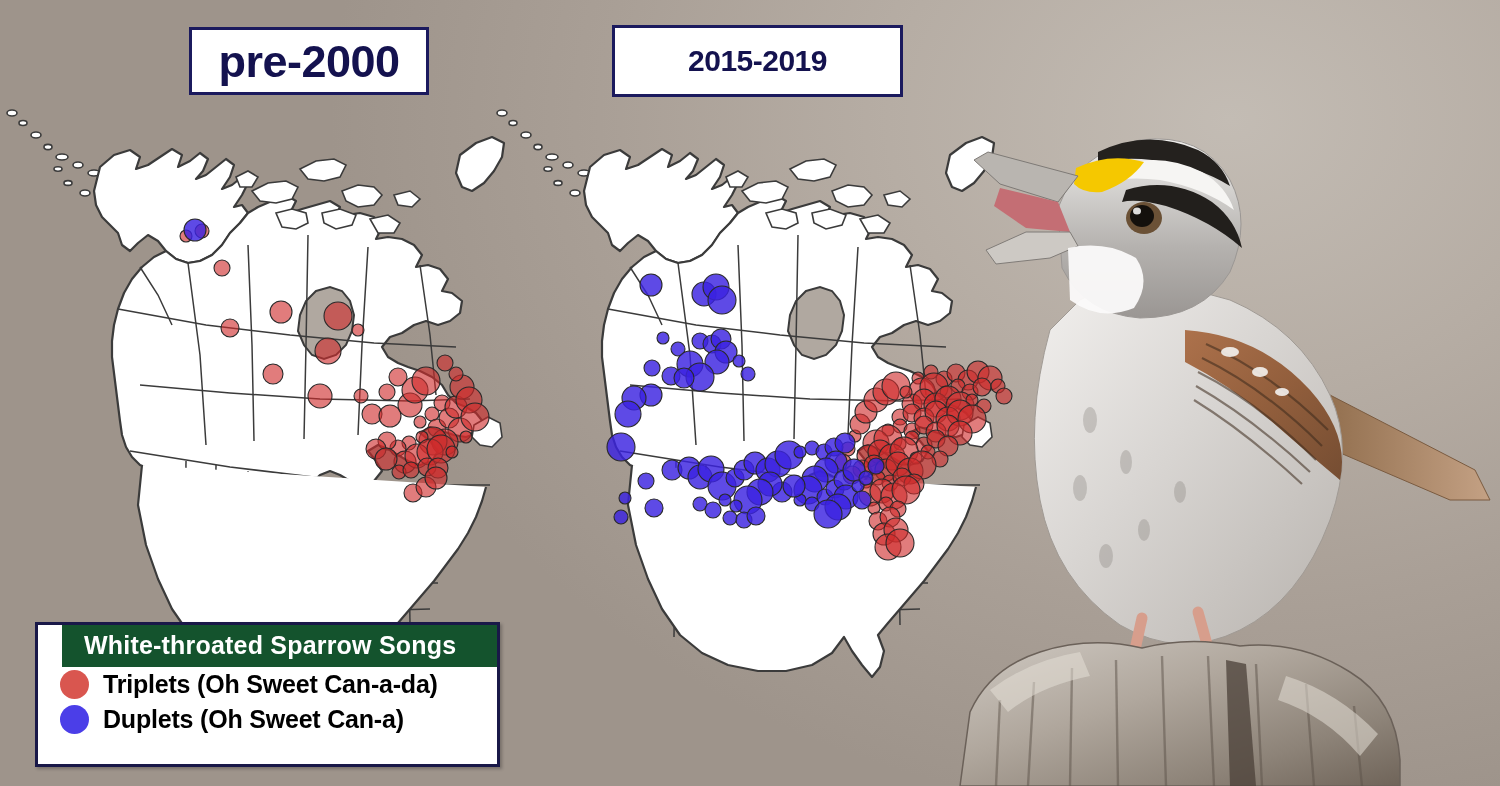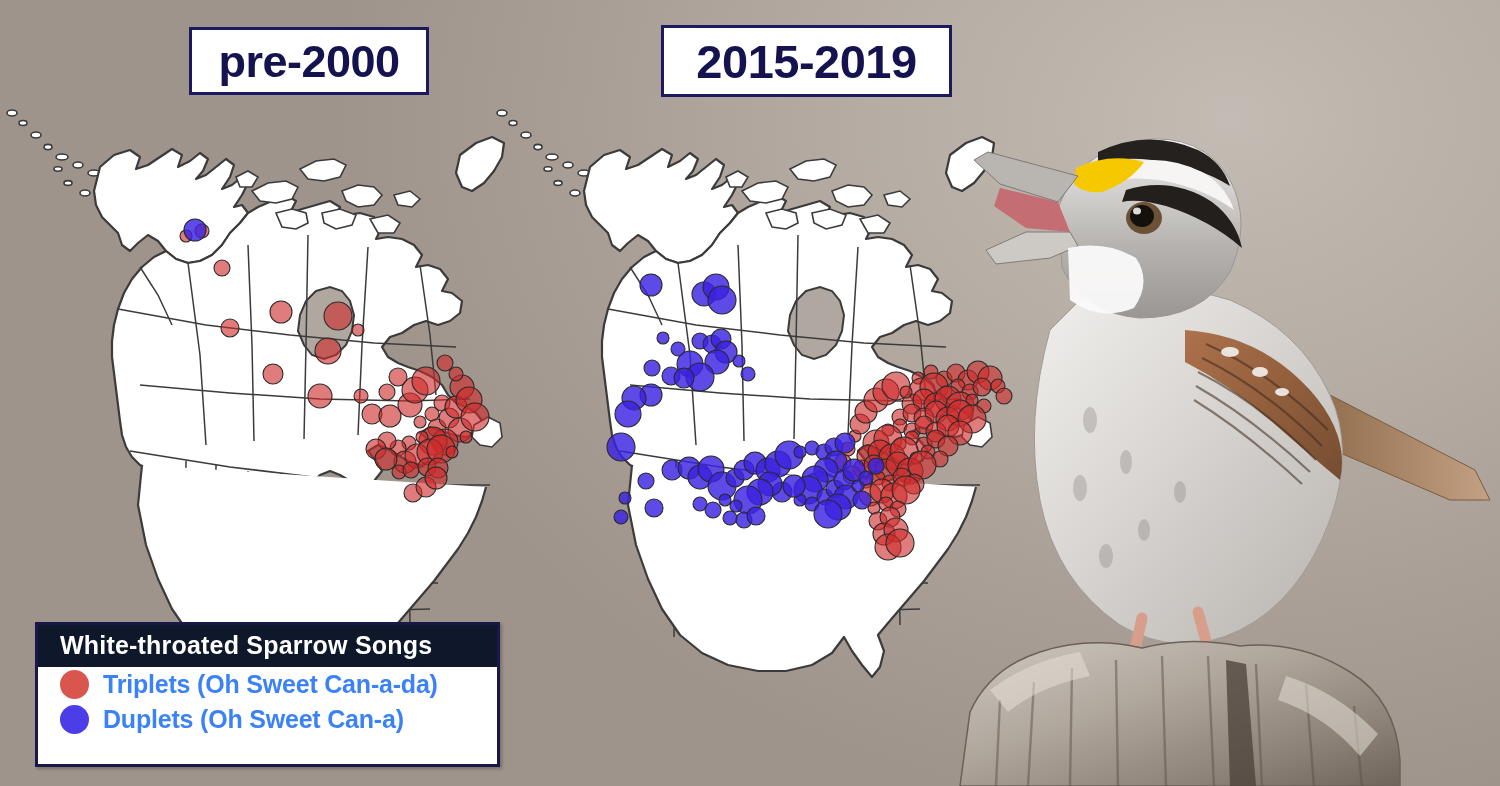--- a/index.html
+++ b/index.html
@@ -12,46 +12,46 @@
     padding-left: 16px;
   }
   
   .titlebox{
     position:absolute;background:#ffffff;border:3px solid #1b1a5e;
     display:flex;align-items:center;justify-content:center;
     color:#14124f;font-weight:700;letter-spacing:-0.5px;
     line-height:1;
   }
   #title-pre{left:189px;top:27px;width:234px;height:62px;font-size:45px;}
-  #title-recent{left:661px;top:25px;width:285px;height:66px;font-size:47px;}
+  #title-recent{left:612px;top:25px;width:285px;height:66px;font-size:30px;}
 
   
   .map{position:absolute;top:95px;width:520px;height:510px;}
   #map-pre{left:-10px;}
   #map-recent{left:480px;}
   .map svg{width:100%;height:100%;display:block;overflow:visible;}
   .land{fill:#ffffff;stroke:#3b3b3b;stroke-width:2.2;stroke-linejoin:round;}
   .border{fill:none;stroke:#3b3b3b;stroke-width:1.5;}
   .isl{fill:#ffffff;stroke:#3b3b3b;stroke-width:1.6;}
   .dot-red{fill:#cf2b2b;fill-opacity:.62;stroke:#2a2a2a;stroke-width:1.1;}
   .dot-blue{fill:#3b22e0;fill-opacity:.82;stroke:#2a2a2a;stroke-width:1.1;}
 
   
   #legend{
     position:absolute;left:35px;top:622px;width:465px;height:145px;
     border:3px solid #191848;background:#ffffff;box-sizing:border-box;
     box-shadow:2px 2px 3px rgba(0,0,0,.25);
   }
   #legend-header{
-    background:#0f172a;color:#fff;font-size:25px;font-weight:700;
-    padding:6px 0 7px 22px;letter-spacing:.2px;
+    background:#14532d;color:#fff;font-size:25px;font-weight:700;
+    padding:6px 0 7px 22px;letter-spacing:.2px;margin-left:24px;
   }
   .legend-row{display:flex;align-items:center;padding:3px 0 3px 22px;}
   .legend-swatch{width:29px;height:29px;border-radius:50%;flex:0 0 auto;}
-  .legend-label{margin-left:14px;color:#3b82f6;font-size:25px;font-weight:600;letter-spacing:-.2px;}
+  .legend-label{margin-left:14px;color:#000000;font-size:25px;font-weight:600;letter-spacing:-.2px;}
 
   
   #bird-photo{position:absolute;left:930px;top:0;width:570px;height:786px;overflow:hidden;}
   #bird-photo svg{position:absolute;inset:0;width:100%;height:100%;}
 </style>
 </head>
 <body>
 
 <div id="stage">
 

